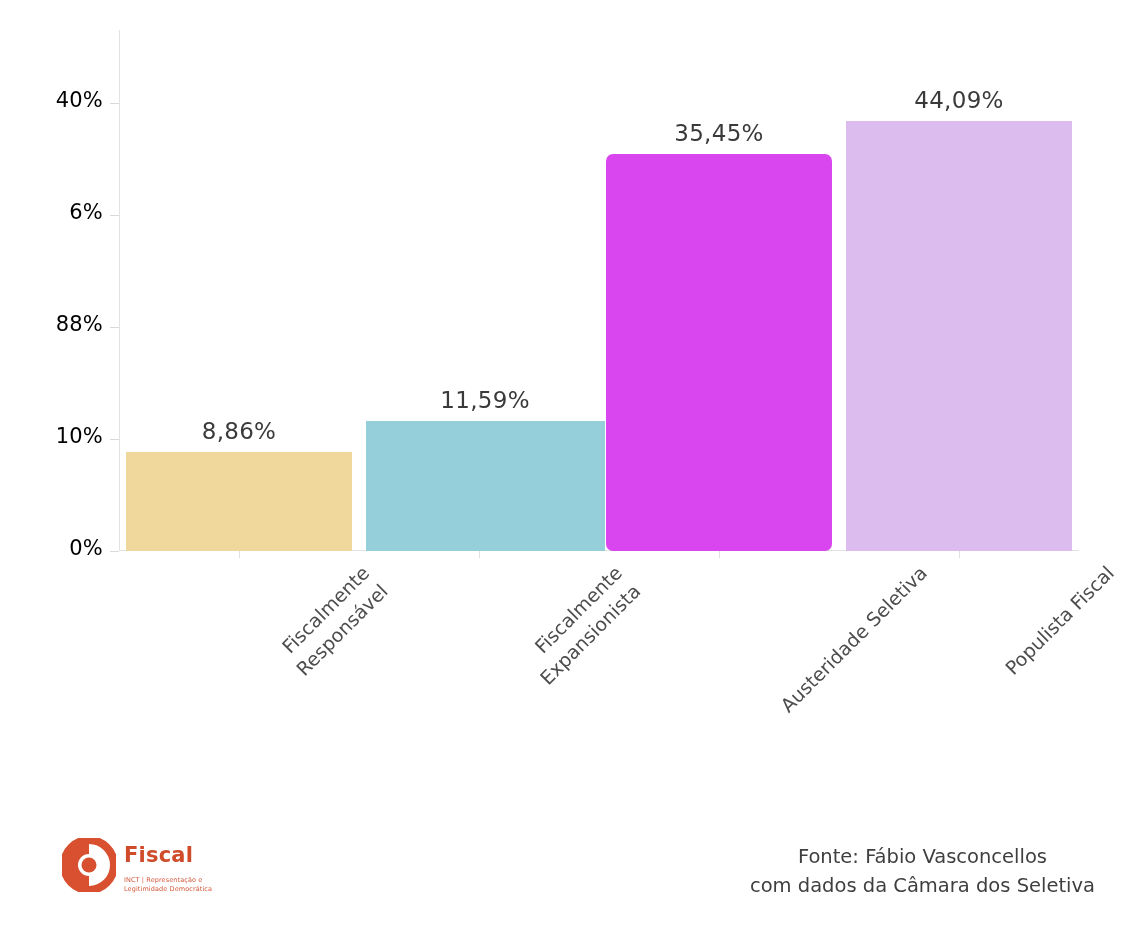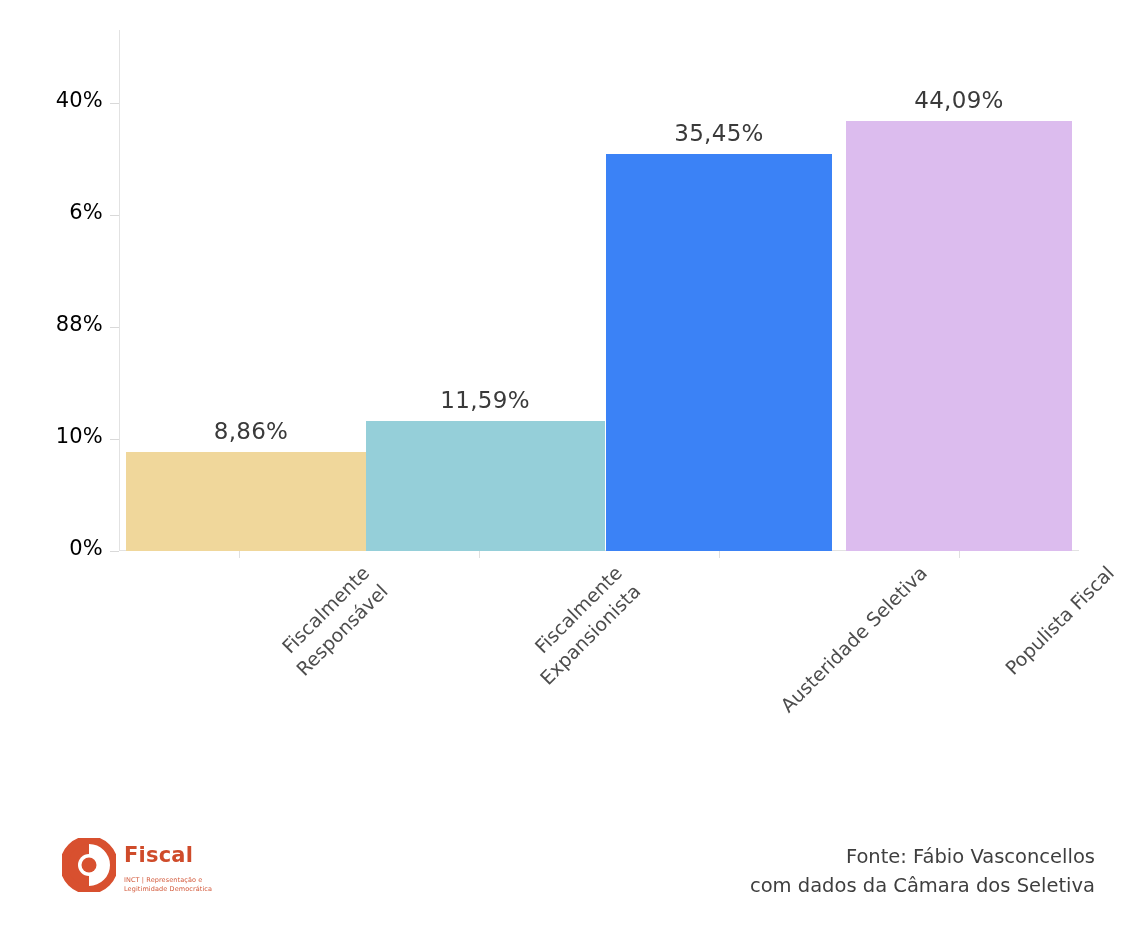--- a/index.html
+++ b/index.html
@@ -157,21 +157,21 @@
     line-height: 8.5px;
     letter-spacing: 0.1px;
     margin-top: 10px;
     opacity: 0.92;
   }
 
   .source-block {
     position: absolute;
     right: 28px;
     top: 842px;
-    text-align: right;
+    text-align: center;
     font-size: 19.5px;
     line-height: 29px;
     color: #3f3f3f;
     white-space: nowrap;
   }
 </style>
 </head>
 <body>
 
 <div id="chart-figure">
@@ -203,27 +203,27 @@
         </div>
       </div>
     <div id="x-ticks">
         <div class="x-tick-mark" style="left: 120px;"></div>
         <div class="x-tick-mark" style="left: 360px;"></div>
         <div class="x-tick-mark" style="left: 600px;"></div>
         <div class="x-tick-mark" style="left: 840px;"></div>
       </div>
 
     <div class="bars-layer" id="bars-layer">
-        <div class="bar" style="left: 6.6px; width: 226.8px; height: 99.2701px; background: rgb(240, 215, 155); padding-left: 24px;">
+        <div class="bar" style="left: 6.6px; width: 226.8px; height: 99.2701px; background: rgb(240, 215, 155);">
           <div class="bar-value" style="top: -34px;">8,86%</div>
         </div>
         <div class="bar" style="left: 246.6px; width: 239px; height: 129.858px; background: rgb(149, 207, 217);">
           <div class="bar-value" style="top: -34px;">11,59%</div>
         </div>
-        <div class="bar" style="left: 486.6px; width: 226.8px; height: 397.192px; background: #3b82f6;">
+        <div class="bar" style="left: 486.6px; width: 226.8px; height: 397.192px; background: #d946ef; border-radius: 7px;">
           <div class="bar-value" style="top: -34px;">35,45%</div>
         </div>
         <div class="bar" style="left: 726.6px; width: 226.8px; height: 430px; background: rgb(220, 188, 238);">
           <div class="bar-value" style="top: -34px;">44,09%</div>
         </div>
       </div>
   </div>
 
   <div class="cat-labels" id="cat-labels">
       <div class="cat-label" style="left: 118px;">

